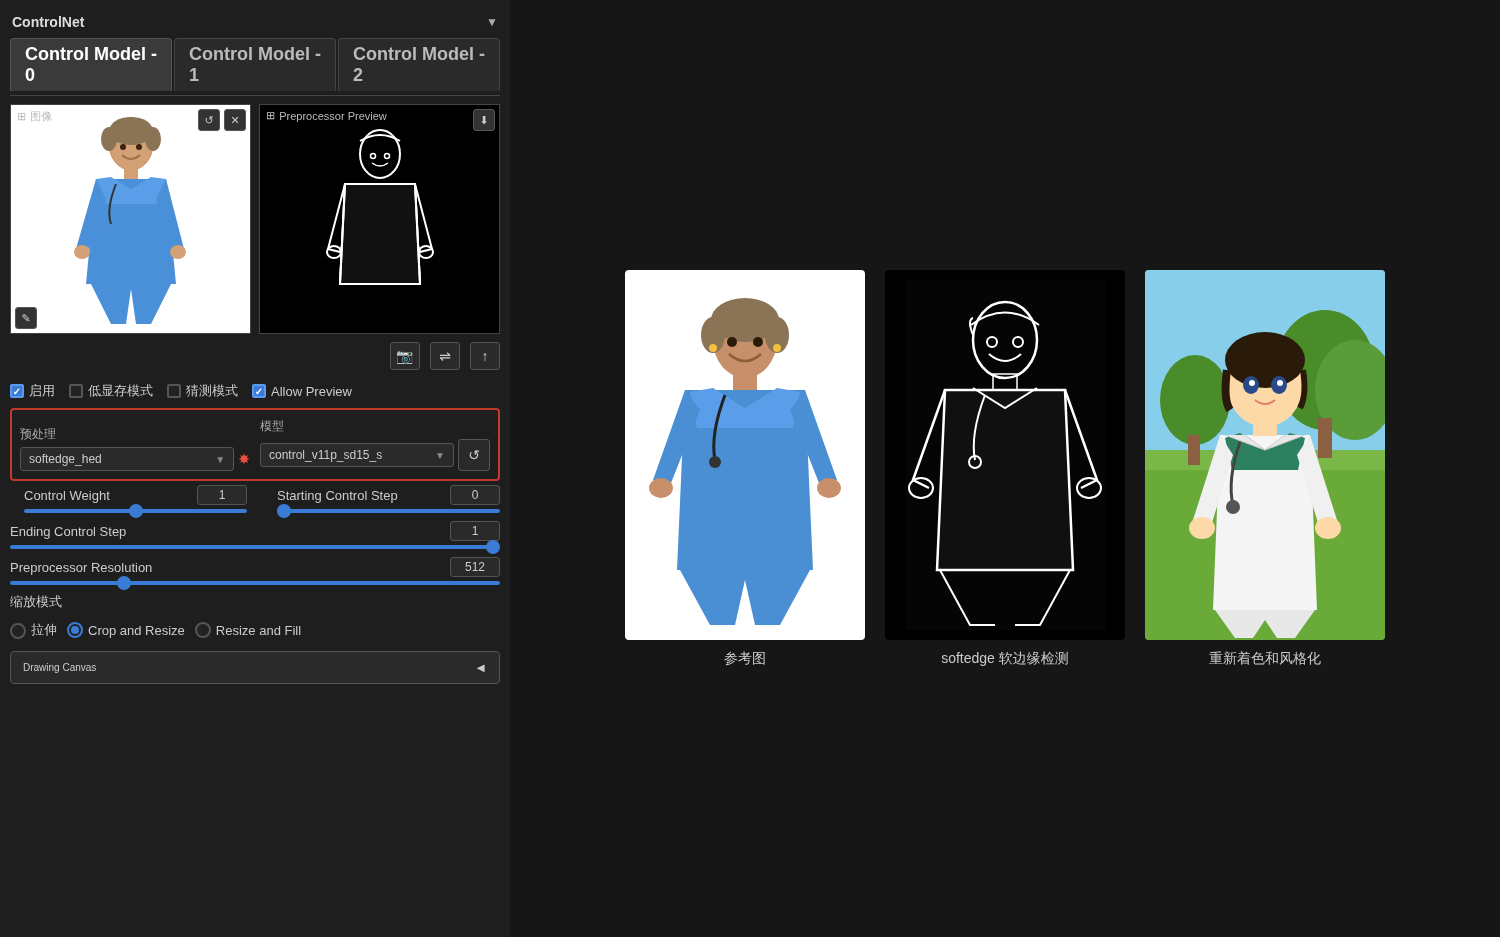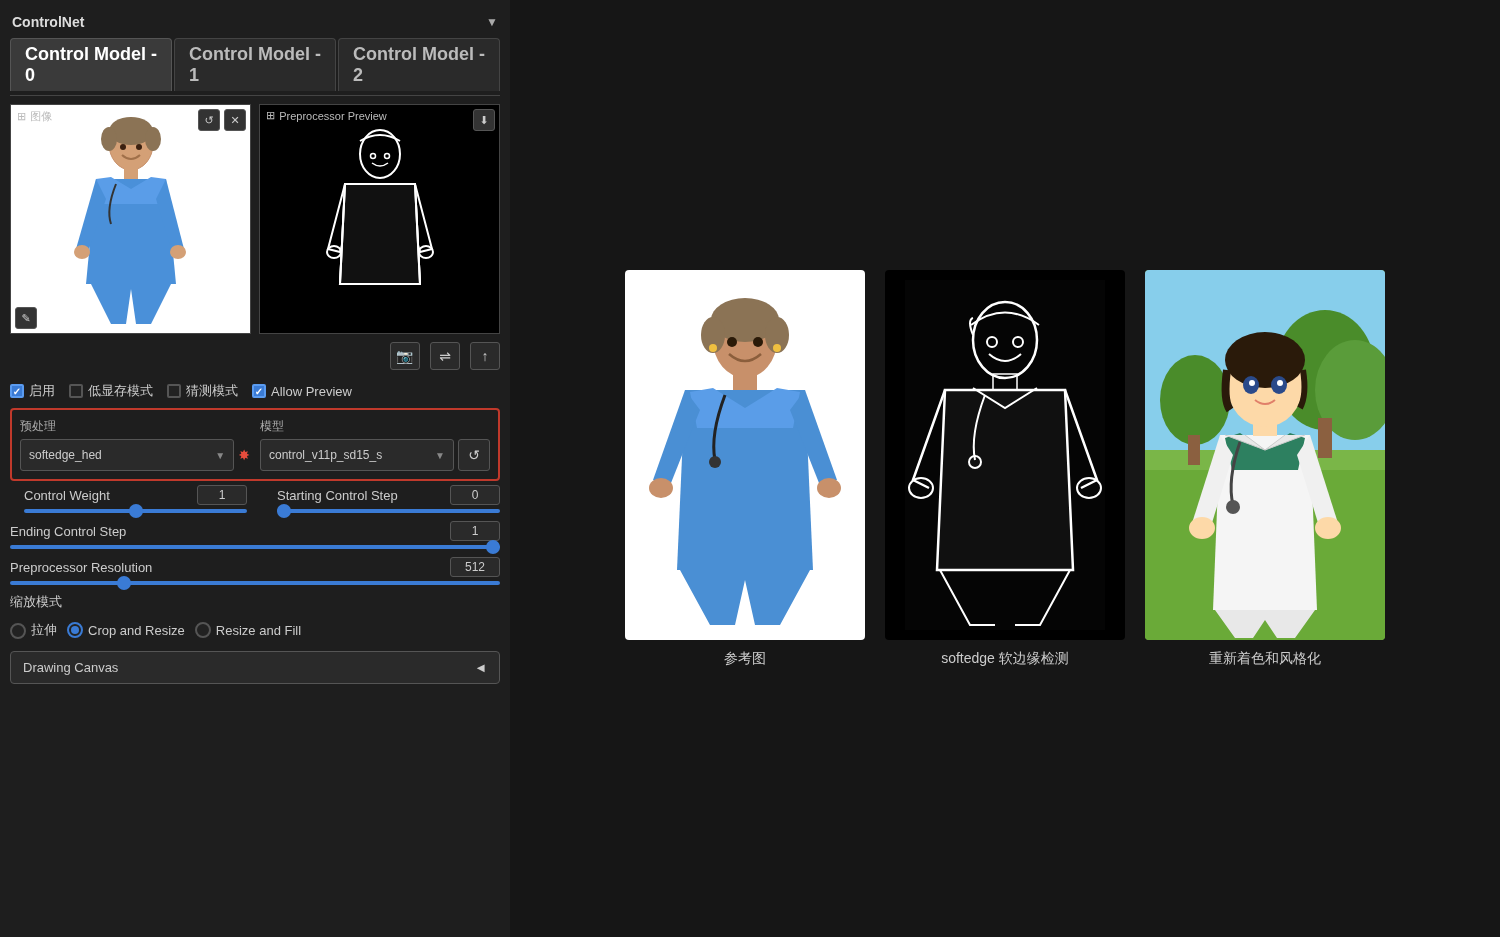--- a/index.html
+++ b/index.html
@@ -219,21 +219,21 @@
       gap: 4px;
     }
 
     .dropdown {
       background: #2a2a2a;
       border: 1px solid #555;
       border-radius: 3px;
       color: #ccc;
       font-size: 12px;
       padding: 4px 8px;
-      height: 32px;
+      height: 24px;
       flex: 1;
       cursor: pointer;
       display: flex;
       align-items: center;
       justify-content: space-between;
     }
 
     .dropdown-arrow {
       font-size: 10px;
       color: #888;
@@ -357,21 +357,21 @@
       justify-content: space-between;
       background: #2a2a2a;
       border: 1px solid #555;
       border-radius: 4px;
       padding: 8px 12px;
       cursor: pointer;
     }
 
     .drawing-canvas-label {
       color: #ccc;
-      font-size: 13px;
+      font-size: 10px;
     }
 
     
     .right-panel {
       flex: 1;
       background: #161616;
       display: flex;
       align-items: center;
       justify-content: center;
       padding: 20px;

